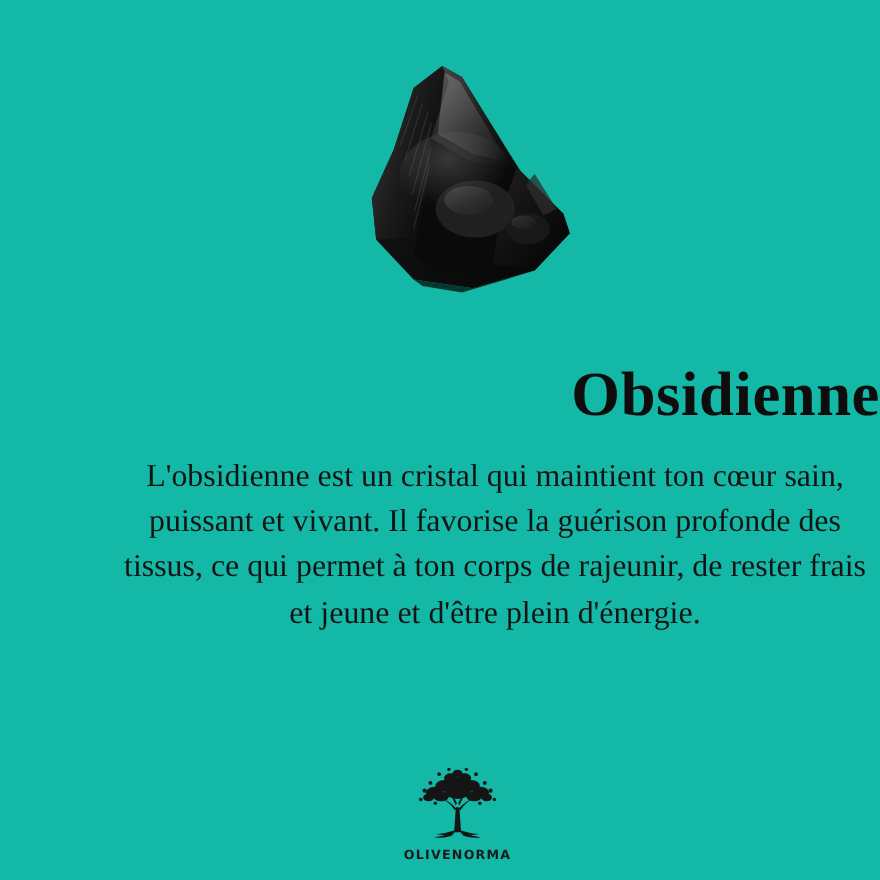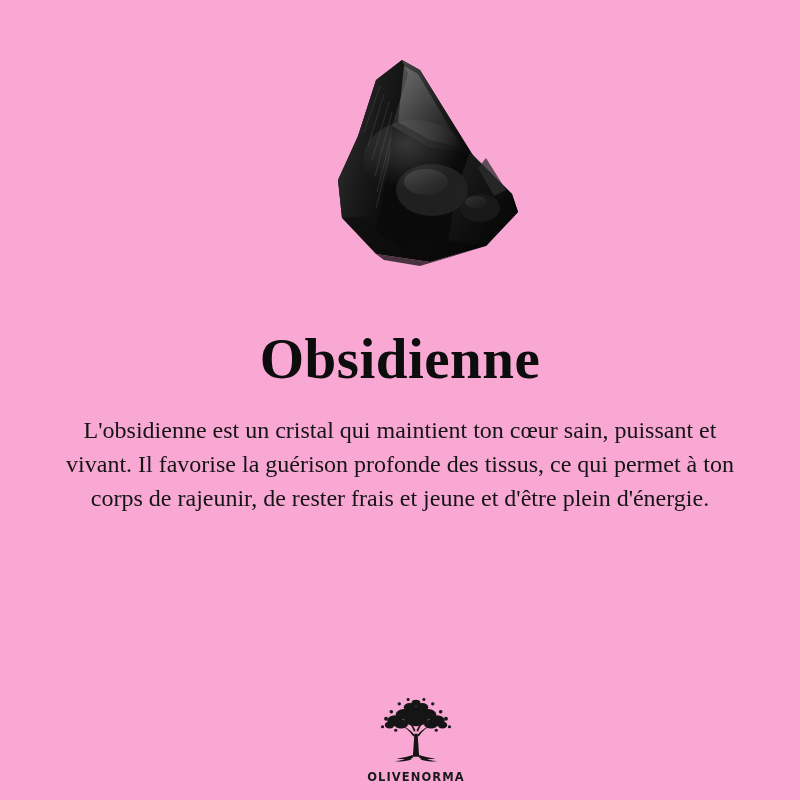--- a/index.html
+++ b/index.html
@@ -11,24 +11,24 @@
     width: 800px;
     height: 800px;
     overflow: hidden;
     font-family: "Liberation Serif", serif;
     color: #111111;
   }
   .card {
     position: relative;
     width: 800px;
     height: 800px;
-    background: #f9a8d4;
+    background: #14b8a6;
     display: flex;
     flex-direction: column;
-    align-items: center;
+    align-items: flex-end;
   }
 
   
   .stone-area {
     position: relative;
     width: 800px;
     height: 330px;
     flex: none;
   }
   .stone-wrap {
@@ -66,21 +66,21 @@
     white-space: nowrap;
   }
   .keywords .sep {
     padding: 0 7px;
     color: #2b2b2b;
   }
   .description {
     margin-top: 26px;
     width: 700px;
     font-family: "Liberation Serif", serif;
-    font-size: 24px;
+    font-size: 29px;
     line-height: 1.42;
     color: #141414;
     text-align: center;
   }
 
   
   .logo-area {
     position: absolute;
     left: 16px;
     bottom: 16px;

